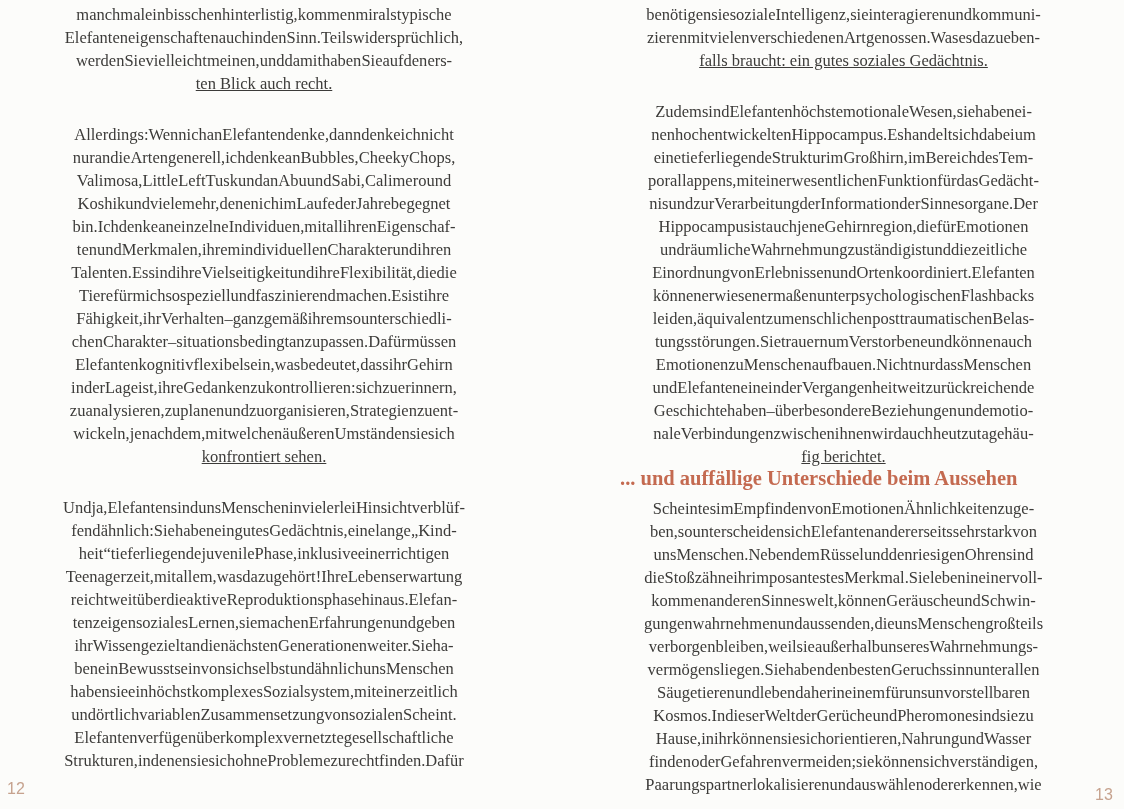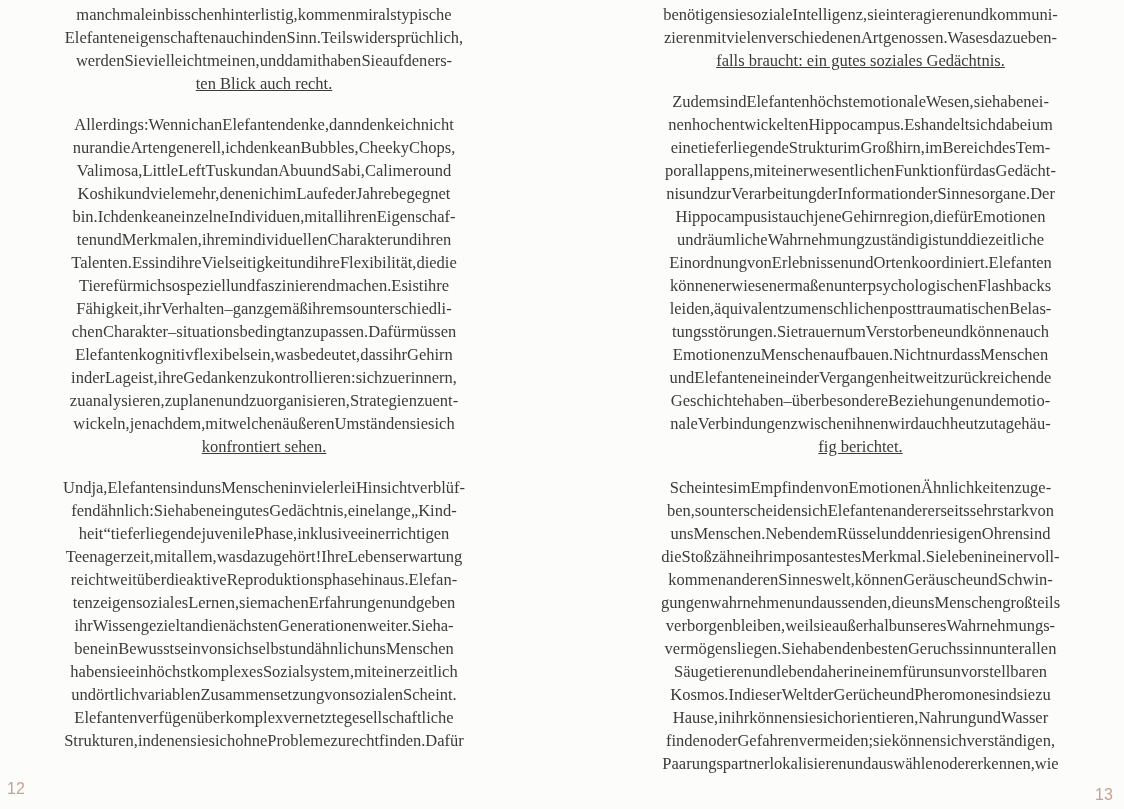--- a/index.html
+++ b/index.html
@@ -6,24 +6,24 @@
   body {
     width: 1124px; height: 809px;
     position: relative;
     overflow: hidden;
     background: var(--background, #fcfcfa);
     font-family: "Liberation Serif", serif;
     color: var(--body-text, #3c3b39);
   }
   .column { position: absolute; top: 3px; }
   .column.left  { left: 40px;  width: 448px; }
-  .column.right { left: 637px; width: 447px; }
+  .column.right { left: 620px; width: 447px; }
 
   .para { font-size: 16.5px; line-height: 23px; margin: 0; }
-  .para + .para { margin-top: 18px; }
+  .para + .para { margin-top: 28px; }
 
   .line.justify { display: flex; justify-content: center; white-space: nowrap; }
   .line.plain   { text-align: center; text-decoration: underline; }
 
   .heading {
     font-size: 20.5px; line-height: 21.5px; font-weight: 700;
     color: var(--heading, #c46a50);
     margin: 0 0 7px 0;
   }
   .hline { text-align: left; }
@@ -542,20 +542,23 @@
         <span>Verbindungen</span>
         <span>zwischen</span>
         <span>ihnen</span>
         <span>wird</span>
         <span>auch</span>
         <span>heutzutage</span>
         <span>häu-</span>
       </div>
       <div class="line plain">fig berichtet.</div>
     </div>
+    <div class="heading">
+      <div class="hline">... und auffällige Unterschiede beim Aussehen</div>
+    </div>
     <div class="para">
       <div class="line justify">
         <span>Scheint</span>
         <span>es</span>
         <span>im</span>
         <span>Empfinden</span>
         <span>von</span>
         <span>Emotionen</span>
         <span>Ähnlichkeiten</span>
         <span>zu</span>

